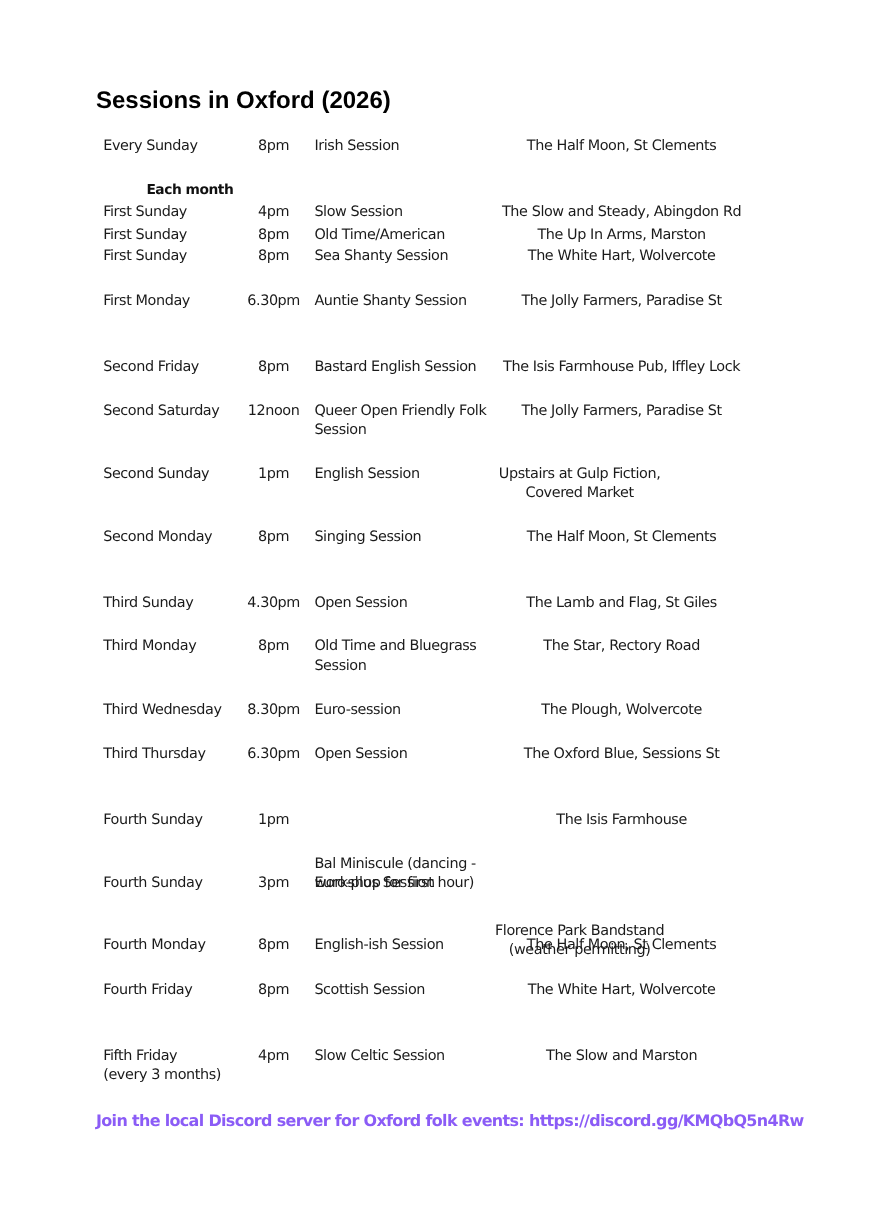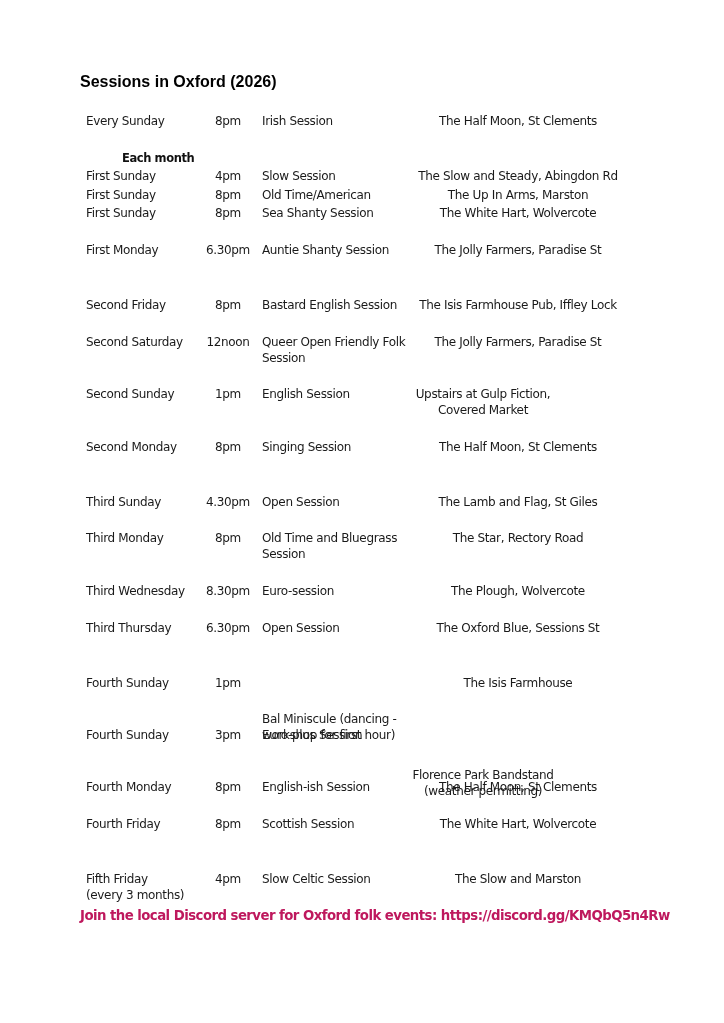--- a/index.html
+++ b/index.html
@@ -3,43 +3,43 @@
   <meta charset="utf-8">
   <style>
     html, body { margin: 0; padding: 0; background: #ffffff; }
     body {
       width: 724px; height: 1023px; position: relative; overflow: hidden;
       font-family: "DejaVu Sans", sans-serif; color: #111111;
     }
     .title {
       position: absolute; left: 80px; top: 73px;
       font-family: "Liberation Sans", sans-serif; font-weight: bold;
-      font-size: 16px; color: #000;
+      font-size: 20px; color: #000;
       letter-spacing: 0px;
     }
     .row { position: absolute; left: 0; width: 724px; }
     .cell {
       position: absolute; top: 0;
       font-family: "DejaVu Sans", sans-serif;
       font-size: 12px; line-height: 15.5px;
       color: #1a1a1a; letter-spacing: -0.35px;
     }
     .c-day { left: 86px; width: 110px; }
     .c-time { left: 198px; width: 60px; text-align: center; }
     .c-name { left: 262px; width: 158px; }
     .c-venue { left: 408px; width: 220px; text-align: center; }
     .section-label {
       position: absolute; left: 86px;
       font-family: "DejaVu Sans", sans-serif; font-weight: bold;
       font-size: 11.5px; letter-spacing: -0.4px; color: #111; margin-left: 36px;
     }
     .footer {
-      position: absolute; left: 80px; top: 908px;
+      position: absolute; left: 80px; top: 927px;
       font-family: "DejaVu Sans", sans-serif; font-weight: bold;
-      font-size: 13.3px; letter-spacing: -0.55px; color: #be185d;
+      font-size: 13.3px; letter-spacing: -0.55px; color: #8b5cf6;
       white-space: nowrap;
     }
   </style>
 </head>
 <body>
 
 <div class="title">Sessions in Oxford (2026)</div>
 
 <div class="row" style="top:114px;">
   <div class="cell c-day">Every Sunday</div>

